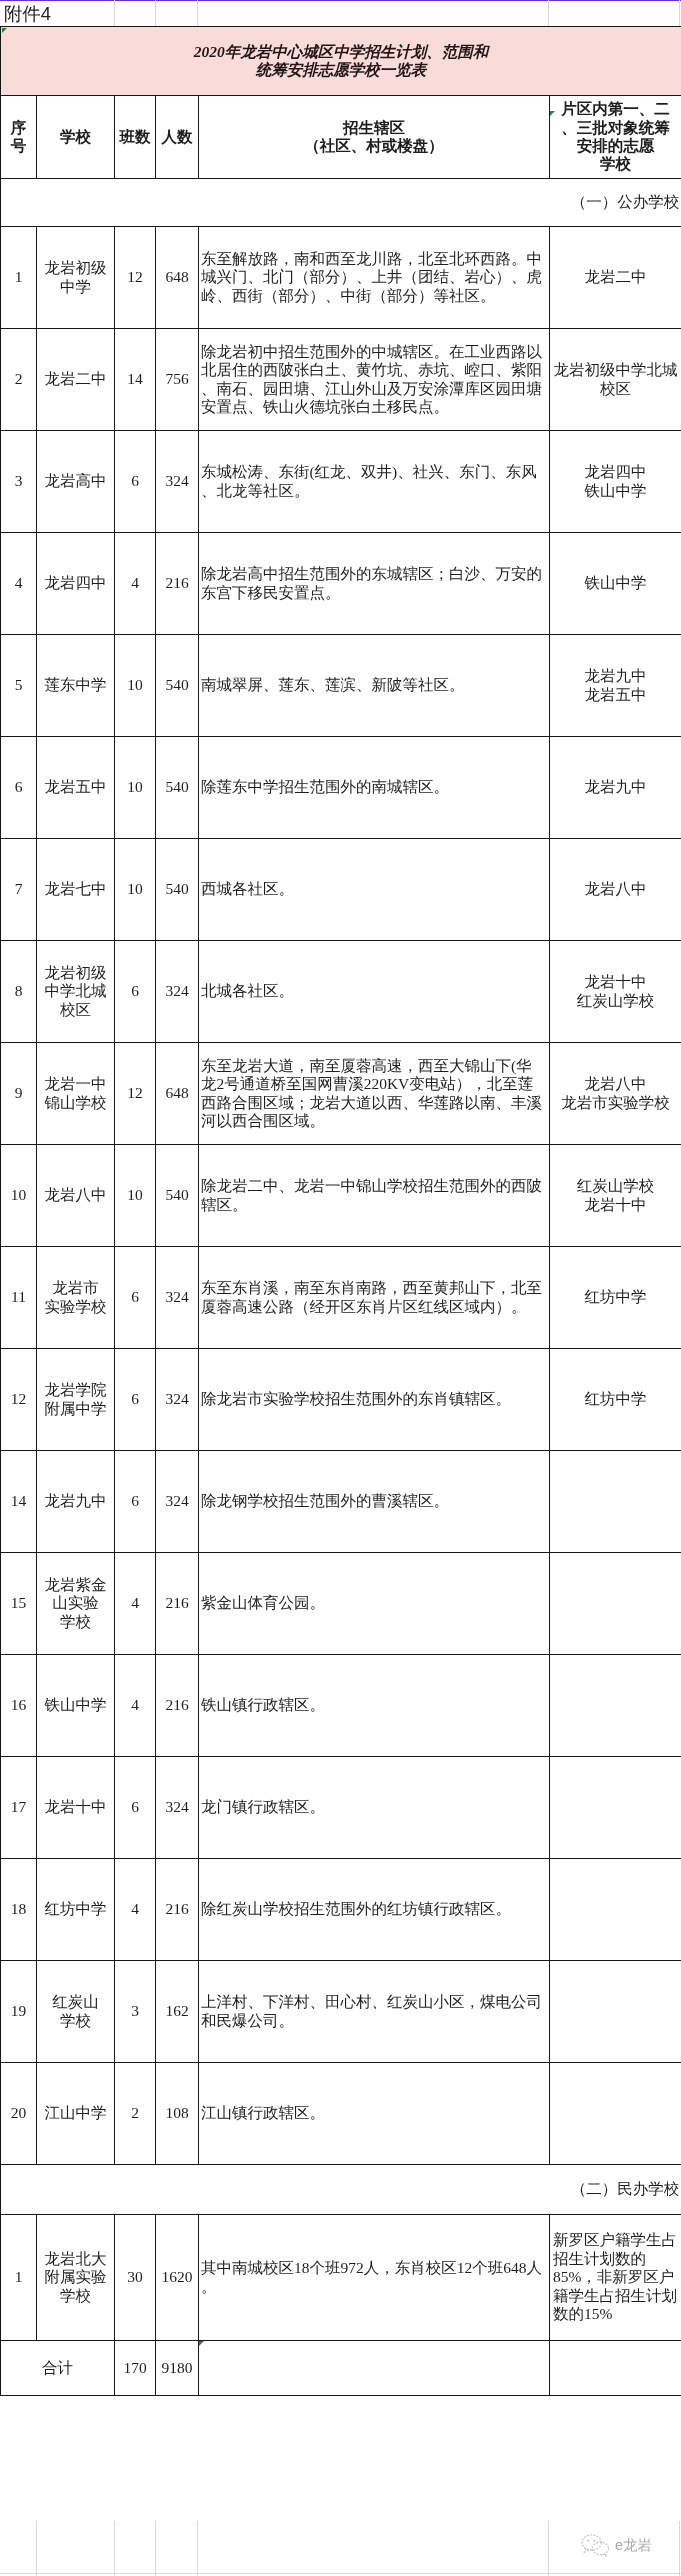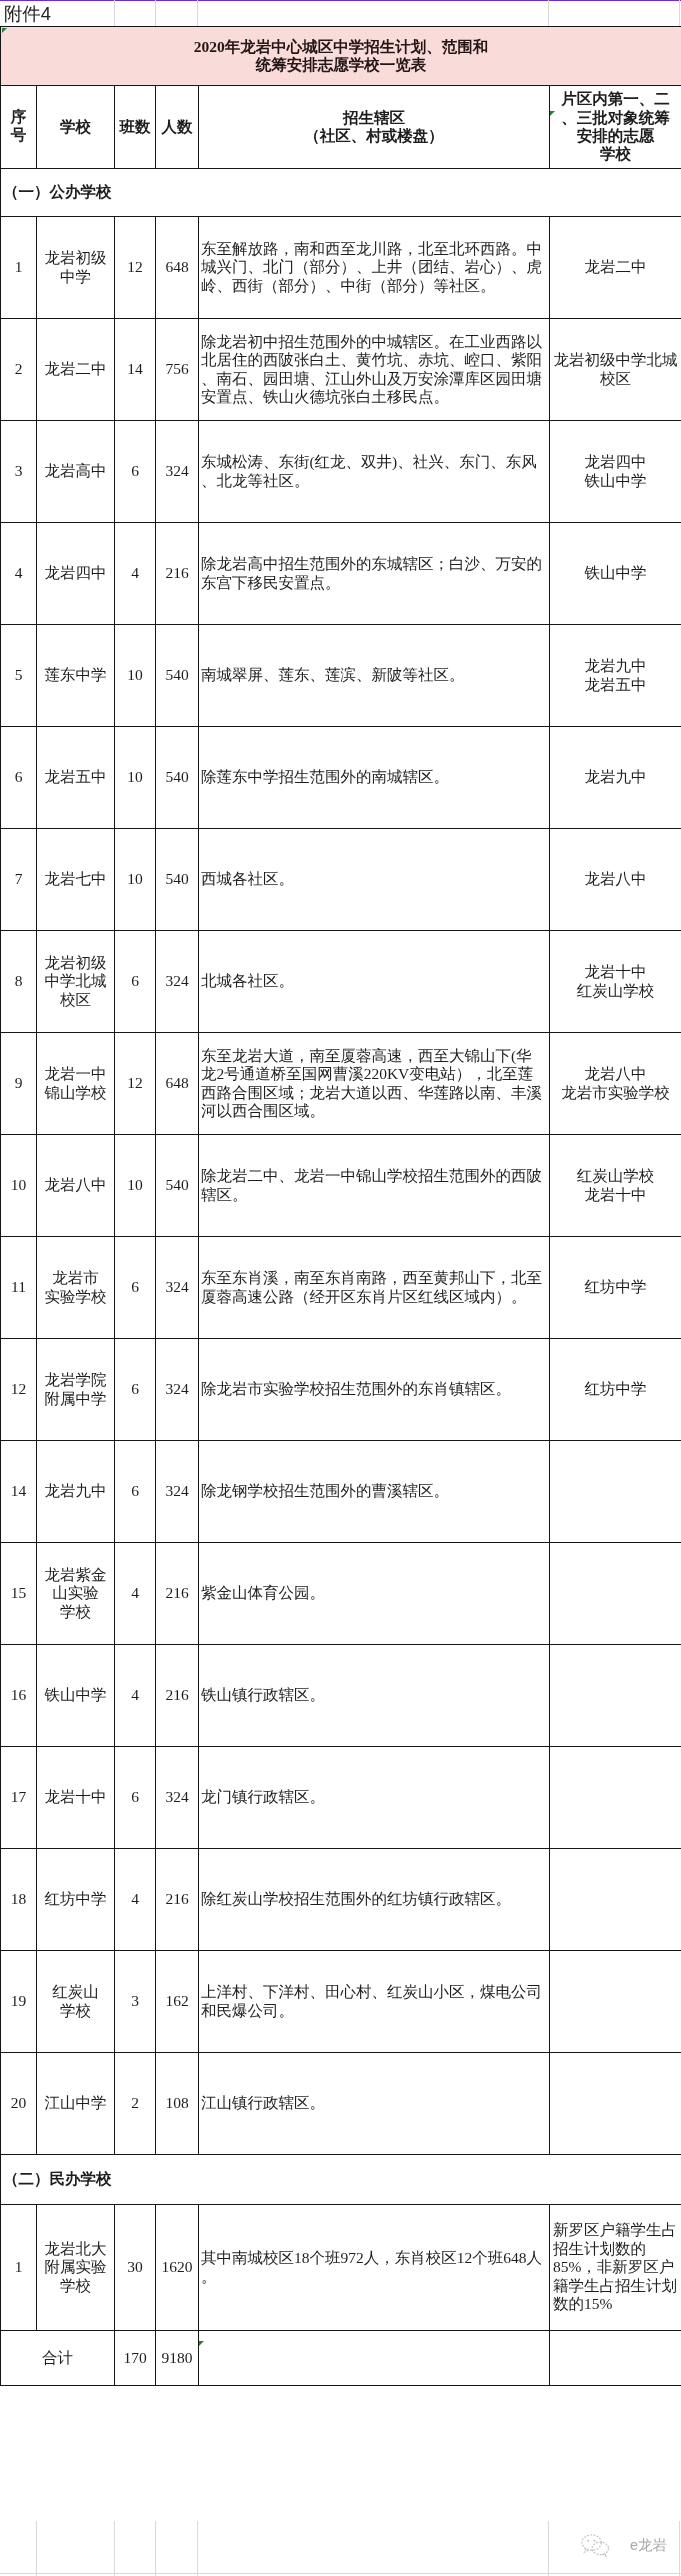--- a/index.html
+++ b/index.html
@@ -23,51 +23,51 @@
 
   table.sheet {
     position: absolute; left: 0; top: 26px; width: 680px;
     border-collapse: collapse; table-layout: fixed;
   }
   table.sheet td {
     border: 1.9px solid #161616; padding: 0 1.9px;
     vertical-align: middle; font-size: 15.5px; line-height: 18.4px;
     overflow: hidden;
   }
-  tr.title-row { height: 59px; }
+  tr.title-row { height: 69px; font-style: italic; }
   td.title {
     background: #f9dbd9; text-align: center; font-weight: bold;
     font-size: 19.3px; line-height: 23px; white-space: pre-line; color: #241616;
   }
   tr.hdr-row { height: 83px; }
   td.hdr { text-align: center; font-weight: bold; font-size: 16.4px; line-height: 18.4px; }
-  .seq-hdr { width: 17.4px; margin: 0 auto; font-family: Liberation Mono, monospace; }
+  .seq-hdr { width: 17.4px; margin: 0 auto; }
   .pre { white-space: pre-line; }
   tr.sec-row { height: 48px; }
   tr.sec-row2 { height: 50px; }
-  td.sec { text-align: left; font-weight: bold; font-size: 16.4px; }
+  td.sec { text-align: right; font-weight: normal; font-size: 16.4px; }
   tr.data-row { height: 102px; }
   tr.private-row { height: 126px; }
   tr.total-row { height: 55px; padding-left: 43px; }
   td.num { text-align: center; font-size: 16px; }
   td.school { text-align: center; white-space: pre-line; }
   td.dist { text-align: left; padding-left: 2.9px; margin-left: 26px; }
   .dist-text { width: 342px; line-break: anywhere; word-break: break-all; }
   td.pref { text-align: center; }
   .pref-line { display: block; }
   .note { width: 128px; text-align: left; padding-left: 1px; }
   td.total-label { text-align: center; font-size: 16px; }
 
   .ind {
     position: absolute; width: 0; height: 0;
     border-top: 5.8px solid #2f7d32; border-right: 5.8px solid transparent;
   }
   .wm {
     position: absolute; left: 580px; top: 2533px;
-    display: flex; align-items: center; gap: 19px;
+    display: flex; align-items: center; gap: 4px;
     font-family: "Liberation Sans", "DejaVu Sans", sans-serif;
     font-size: 14.5px; color: #a9a9a9;
   }
 </style>
 </head>
 <body>
 
 <div class="topbar">
   <span class="attach">附件4</span>
 </div>

